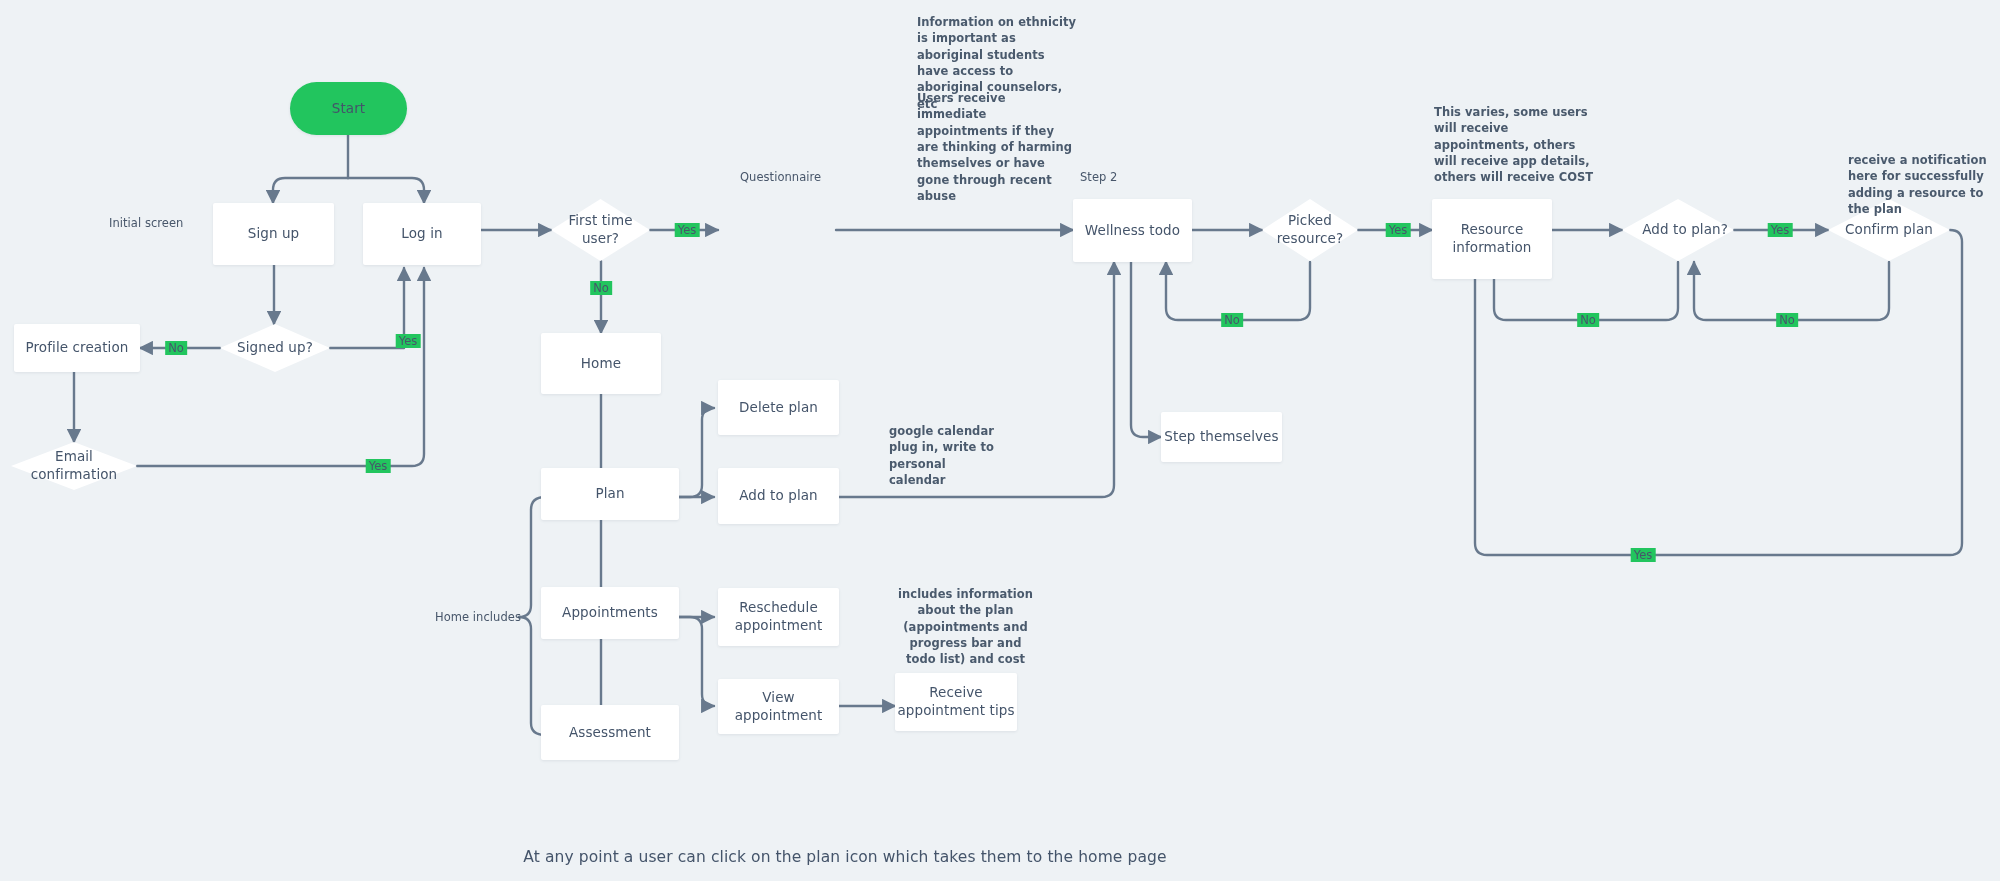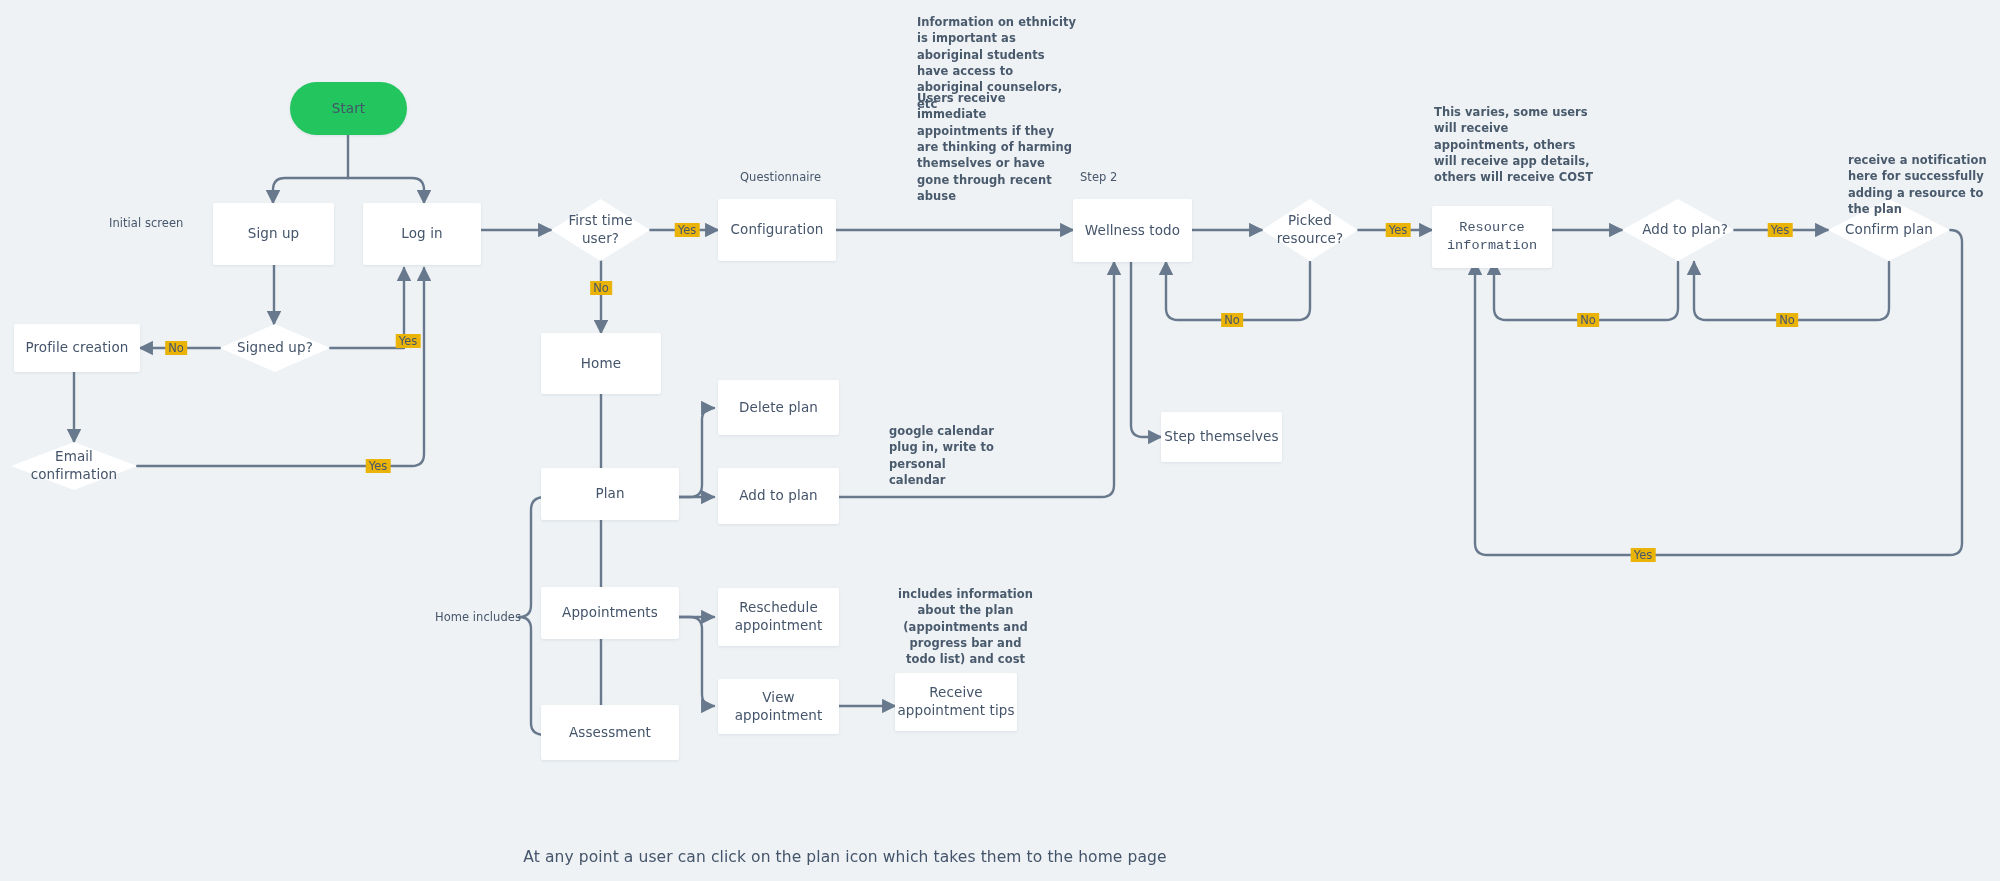--- a/index.html
+++ b/index.html
@@ -75,21 +75,21 @@
     position: absolute;
     font-size: 11.5px;
     color: #47566a;
     letter-spacing: 0.05px;
     white-space: nowrap;
   }
   .edge-label {
     position: absolute;
     font-size: 11.5px;
     color: #47566a;
-    background: #eab308;
+    background: #22c55e;
     padding: 0 3px;
     white-space: nowrap;
     transform: translate(-50%, -50%);
   }
   .caption {
     position: absolute;
     font-size: 15.5px;
     color: #44546a;
     white-space: nowrap;
     transform: translateX(-50%);
@@ -204,23 +204,20 @@
     <span class="dia-label">Email confirmation</span>
   </div>
 
   <div class="node diamond" style="left:551px; top:199px; width:99px; height:62px;">
     <svg class="dia-shape" viewBox="0 0 99 62" preserveAspectRatio="none">
       <polygon points="49.5,0 99,31 49.5,62 0,31" fill="#ffffff"></polygon>
     </svg>
     <span class="dia-label">First time user?</span>
   </div>
 
-  <div class="node rect" style="left:718px; top:199px; width:118px; height:62px;">
-    <span>Configuration</span>
-  </div>
 
   <div class="node rect" style="left:541px; top:333px; width:120px; height:61px;">
     <span>Home</span>
   </div>
 
   <div class="node rect" style="left:541px; top:468px; width:138px; height:52px;">
     <span>Plan</span>
   </div>
 
   <div class="node rect" style="left:541px; top:587px; width:138px; height:52px;">
@@ -259,21 +256,21 @@
     <span>Step themselves</span>
   </div>
 
   <div class="node diamond" style="left:1262px; top:199px; width:96px; height:62px;">
     <svg class="dia-shape" viewBox="0 0 96 62" preserveAspectRatio="none">
       <polygon points="48,0 96,31 48,62 0,31" fill="#ffffff"></polygon>
     </svg>
     <span class="dia-label">Picked resource?</span>
   </div>
 
-  <div class="node rect" style="left:1432px; top:206px; width:120px; height:62px;font-family:Liberation Mono, monospace;">
+  <div class="node rect" style="left:1432px; top:199px; width:120px; height:80px;">
     <span>Resource information</span>
   </div>
 
   <div class="node diamond" style="left:1622px; top:199px; width:112px; height:62px;justify-content:flex-end;">
     <svg class="dia-shape" viewBox="0 0 112 62" preserveAspectRatio="none">
       <polygon points="56,0 112,31 56,62 0,31" fill="#ffffff"></polygon>
     </svg>
     <span class="dia-label">Add to plan?</span>
   </div>
 

